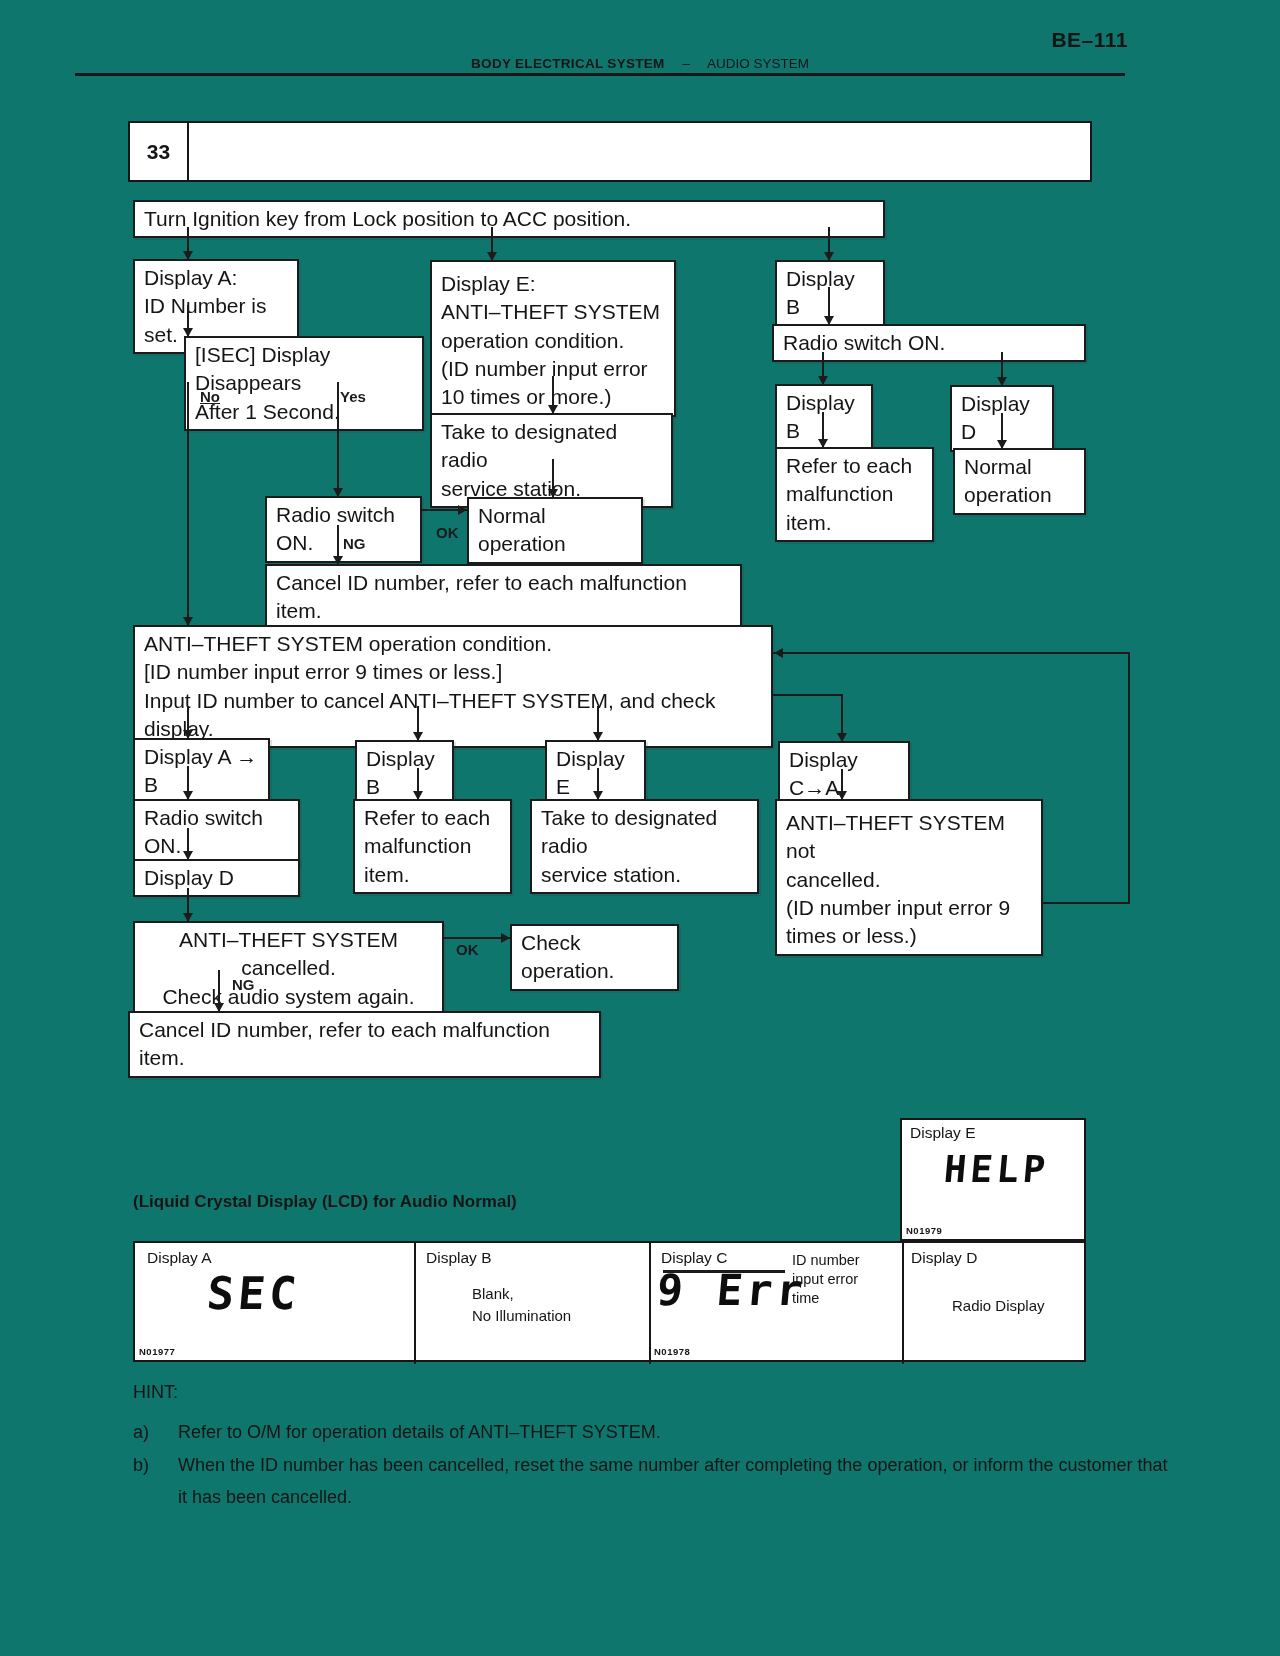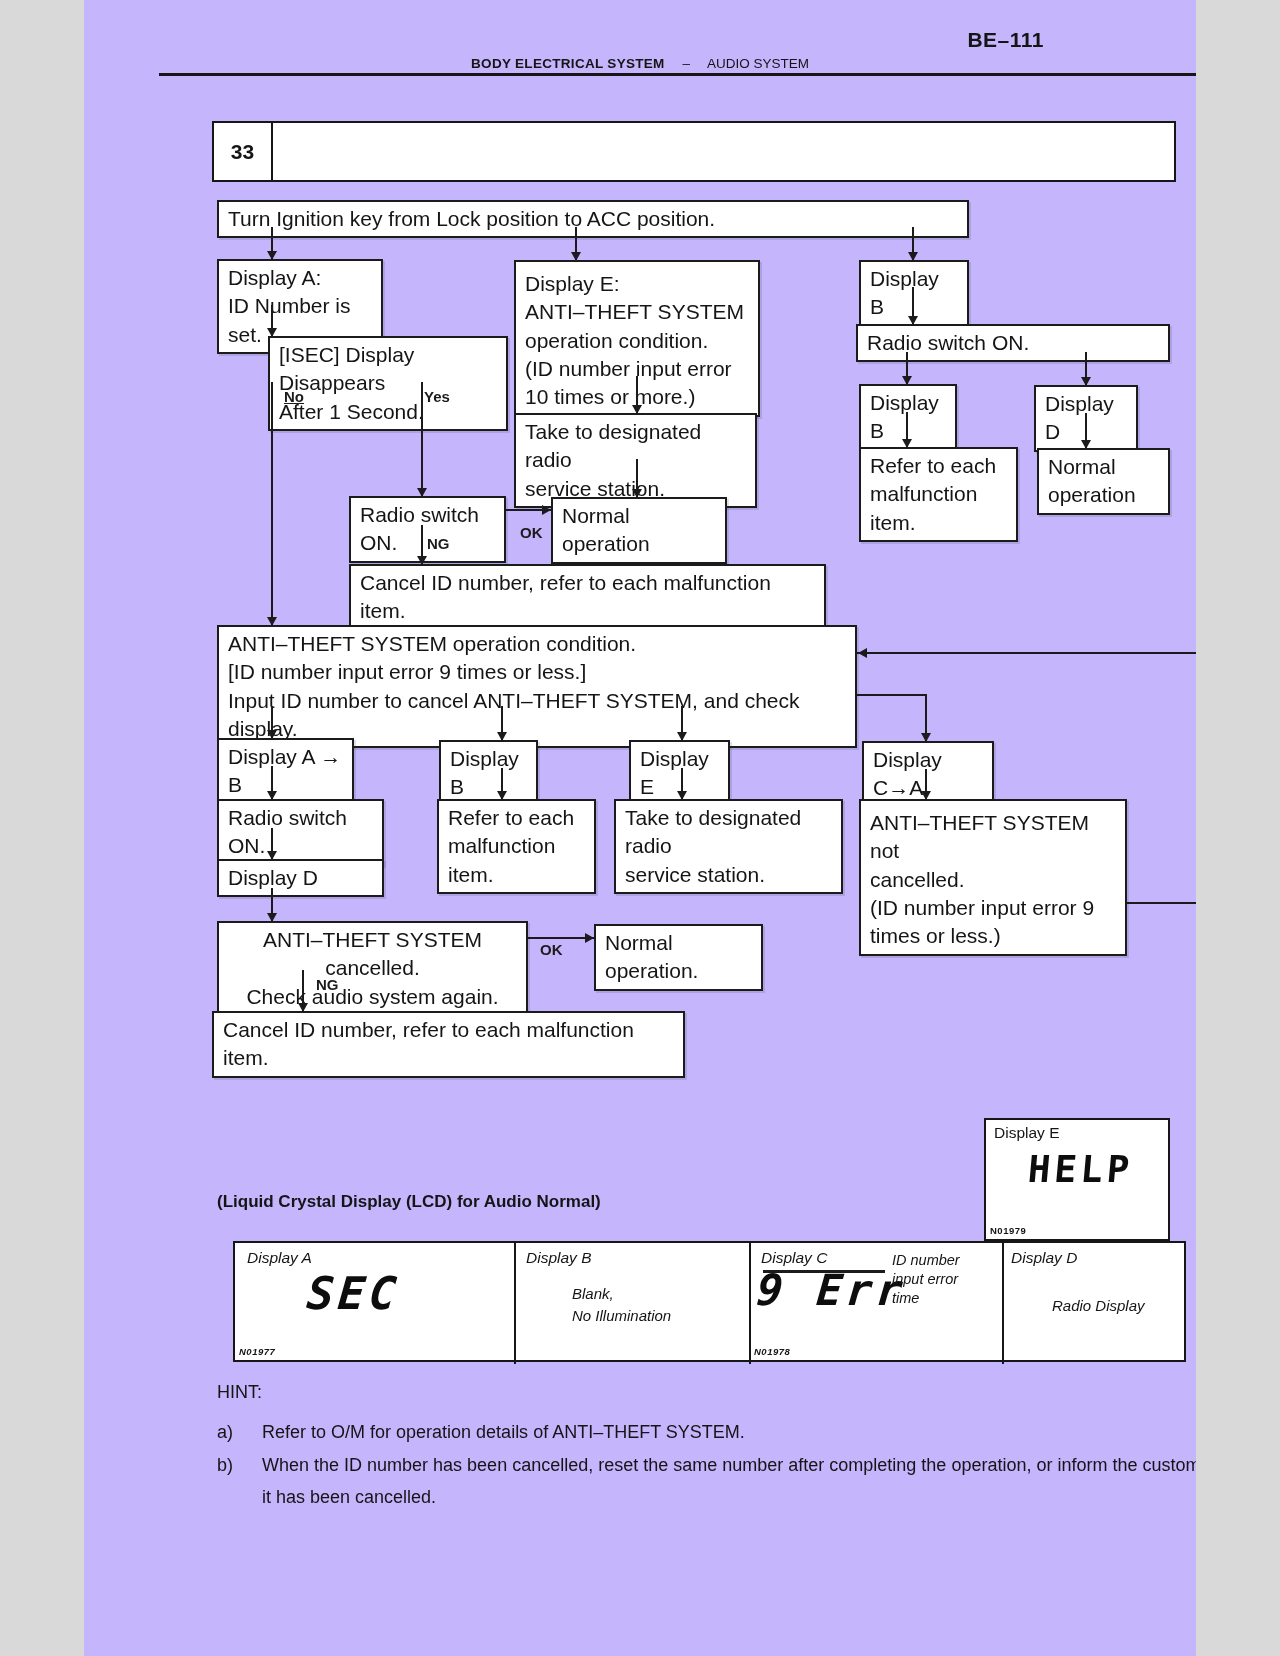--- a/index.html
+++ b/index.html
@@ -1,17 +1,17 @@
 <!DOCTYPE html>
 <html><head>
 <meta charset="utf-8">
 <style>
   html,body { margin:0; padding:0; background:#d9d9d9; }
-  .canvas { position:relative; width:1112px; height:1656px; margin:0 auto;
-            background:#c4b5fd; color:#151515; overflow:hidden;
+  .canvas { position:relative; width:1280px; height:1656px; margin:0 auto;
+            background:#0f766e; color:#151515; overflow:hidden;
             font-family:"Liberation Sans", sans-serif; }
 
   
   .page-code { position:absolute; right:152px; top:28px; font-size:21px; font-weight:bold; letter-spacing:.5px; }
   .running-head { position:absolute; left:0; right:0; top:56px; text-align:center; font-size:13.5px; }
   .running-head b { letter-spacing:.3px; }
   .running-head .sub { font-weight:normal; }
   .head-rule { position:absolute; left:75px; top:73px; width:1050px; height:3px; background:#161616; }
 
   
@@ -107,21 +107,21 @@
 malfunction item.</div>
   <div class="fbox" style="left:530px;top:799px;width:229px;min-height:48px;">Take to designated radio
 service station.</div>
   <div class="fbox" style="left:775px;top:799px;width:268px;min-height:99px;padding-top:8px;">ANTI–THEFT SYSTEM not
 cancelled.
 (ID number input error 9
 times or less.)</div>
   <div class="fbox" style="left:133px;top:859px;width:167px;min-height:29px;">Display D</div>
   <div class="fbox" style="left:133px;top:921px;width:311px;min-height:49px;text-align:center;">ANTI–THEFT SYSTEM cancelled.
 Check audio system again.</div>
-  <div class="fbox" style="left:510px;top:924px;width:169px;min-height:29px;">Normal operation.</div>
+  <div class="fbox" style="left:510px;top:924px;width:169px;min-height:29px;">Check operation.</div>
   <div class="fbox" style="left:128px;top:1011px;width:473px;min-height:27px;">Cancel ID number, refer to each malfunction item.</div>
 
   <div class="lbl" style="left:200px;top:388px;text-decoration:underline;">No</div>
   <div class="lbl" style="left:340px;top:388px;">Yes</div>
   <div class="lbl" style="left:436px;top:524px;">OK</div>
   <div class="lbl" style="left:343px;top:535px;">NG</div>
   <div class="lbl" style="left:456px;top:941px;">OK</div>
   <div class="lbl" style="left:232px;top:976px;">NG</div>
 
   <div class="vl" style="left:187px;top:227px;height:32px;"></div>
@@ -185,21 +185,21 @@
     <div class="arrD" style="left:214px;top:1003px;"></div>
 
   <div class="lcd-box" style="left:900px;top:1118px;width:186px;height:123px;">
     <div class="lcd-label" style="left:8px;top:4px;position:absolute;">Display E</div>
     <div class="seg" style="position:absolute;left:42px;top:28px;font-size:37px;">HELP</div>
     <div class="figno" style="left:4px;bottom:3px;">N01979</div>
   </div>
 
   <div class="lcd-caption">(Liquid Crystal Display (LCD) for Audio Normal)</div>
 
-  <div class="lcd-box" style="left:149px;top:1241px;width:953px;height:121px;font-style:italic;">
+  <div class="lcd-box" style="left:133px;top:1241px;width:953px;height:121px;">
     <div class="lcd-div" style="left:279px;top:0;height:121px;"></div>
     <div class="lcd-div" style="left:514px;top:0;height:121px;"></div>
     <div class="lcd-div" style="left:767px;top:0;height:121px;"></div>
 
     <div class="lcd-label" style="position:absolute;left:12px;top:6px;">Display A</div>
     <div class="seg" style="position:absolute;left:72px;top:24px;font-size:45px;">SEC</div>
     <div class="figno" style="left:4px;bottom:3px;">N01977</div>
 
     <div class="lcd-label" style="position:absolute;left:291px;top:6px;">Display B</div>
     <div class="lcd-text" style="left:337px;top:40px;">Blank,

